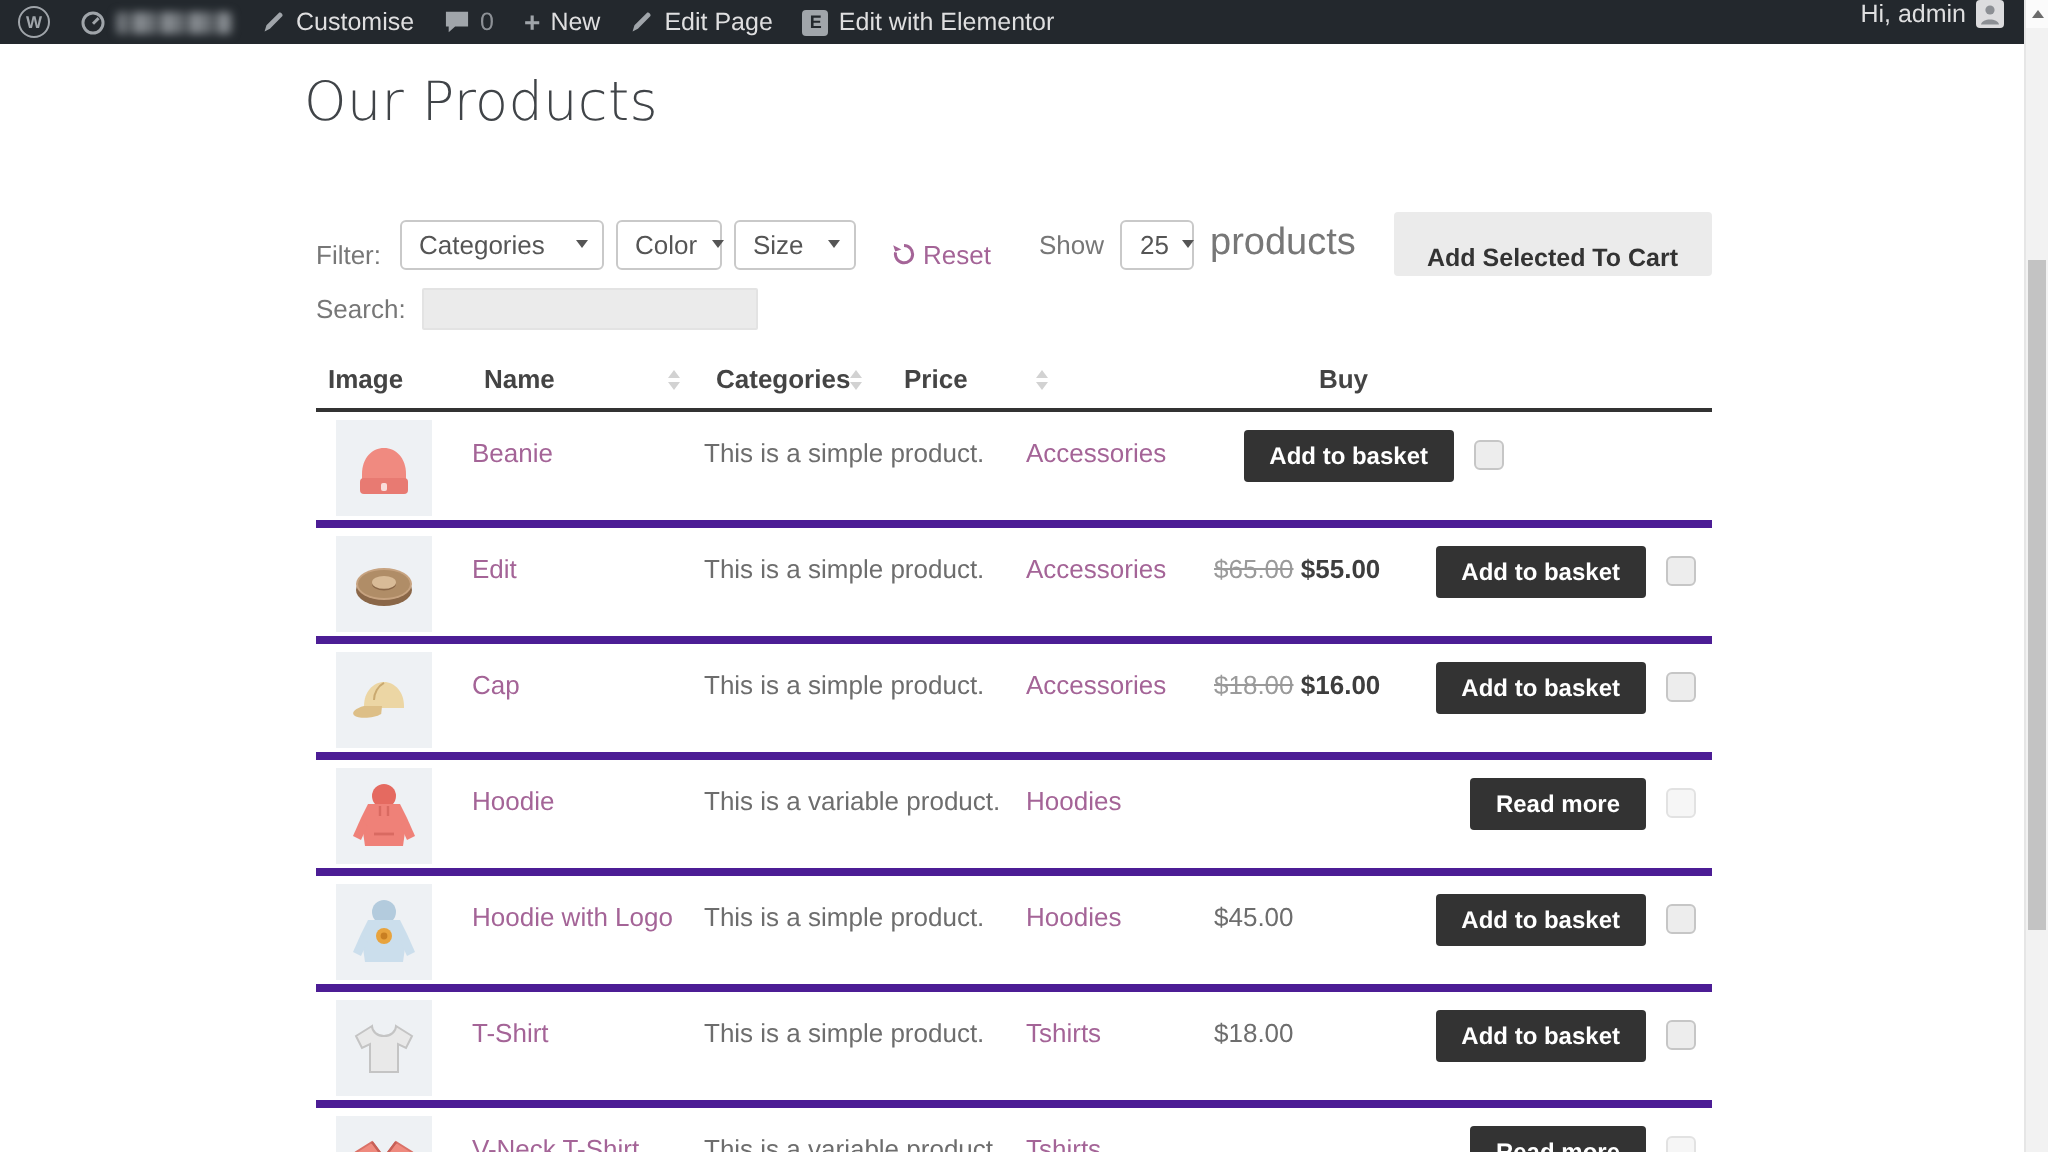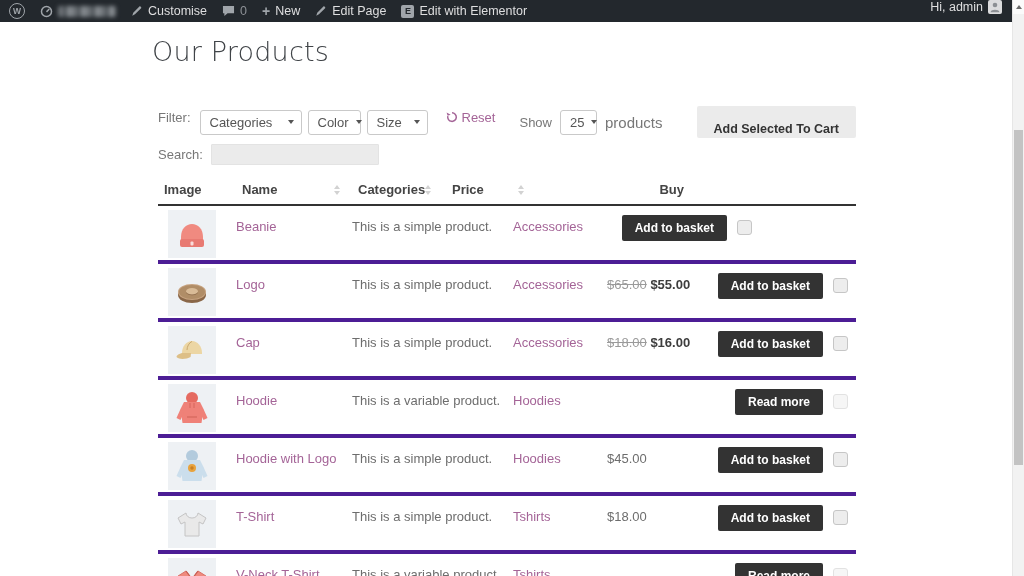--- a/index.html
+++ b/index.html
@@ -30,32 +30,32 @@
   .sb-thumb{position:absolute;left:1px;right:1px;top:130px;height:335px;background:#c3c3c3;}
 
   
   .content{position:absolute;top:22px;left:0;right:12px;bottom:0;background:#fff;}
   .container{width:698px;margin-left:158px;}
   h1.page-title{margin:14px 0 0 -6px;font-family:"DejaVu Sans","Liberation Sans",sans-serif;
                 font-weight:300;font-size:27px;color:#404448;letter-spacing:.2px;}
 
   
   .toolbar{margin-top:39px;display:flex;align-items:center;justify-content:space-between;}
-  .tb-left{display:flex;align-items:flex-start;}
+  .tb-left{display:flex;align-items:flex-end;}
   .tb-label{font-size:13px;color:#777;margin-right:9px;}
   .sel{height:25px;border:1px solid #c9c9c9;border-radius:3px;background:#fff;display:flex;
        align-items:center;justify-content:space-between;padding:0 7px 0 9px;font-size:13px;color:#555;
        box-sizing:border-box;margin-right:6px;cursor:pointer;}
   .caret{width:0;height:0;border-left:3.5px solid transparent;border-right:3.5px solid transparent;
          border-top:4.5px solid #555;margin-left:7px;}
   .reset{display:flex;align-items:center;gap:4px;margin-left:12px;color:var(--link,#a46497);
          font-size:13px;cursor:pointer;}
   .show-group{display:flex;align-items:center;margin-left:24px;}
   .show-group .tb-label{margin-right:8px;}
-  .after-label{font-size:15px;color:#777;margin-left:2px;}
+  .after-label{font-size:19px;color:#777;margin-left:2px;}
   .add-selected{background:#ebebeb;border:none;border-radius:2px;color:#333;font-weight:bold;
                 font-size:12.5px;padding:16px 17px;height:26px;cursor:pointer;
                 font-family:"Liberation Sans",sans-serif;}
   .search-row{margin-top:6px;display:flex;align-items:center;}
   .search-row .tb-label{margin-right:8px;}
   .search-input{width:168px;height:21px;background:#ebebeb;border:1px solid #e3e3e3;border-radius:1px;
                 box-sizing:border-box;font-size:12px;padding:0 6px;color:#444;}
 
   
   .ptable{margin-top:11px;width:698px;font-size:13px;}
@@ -264,21 +264,21 @@
                 <div class="thumb">
                   <svg viewBox="0 0 48 48">
                     <ellipse cx="24" cy="27" rx="14" ry="8" fill="#8a6748"></ellipse>
                     <ellipse cx="24" cy="24" rx="14" ry="8" fill="#c7a380"></ellipse>
                     <ellipse cx="24" cy="24" rx="13" ry="7" fill="#b08d67"></ellipse>
                     <ellipse cx="24" cy="24" rx="6" ry="3.2" fill="#8a6748"></ellipse>
                     <ellipse cx="24" cy="23.2" rx="6" ry="3.2" fill="#d9bb97"></ellipse>
                   </svg>
                 </div>
               </div>
-    <div class="cell c2"><a class="plink">Logo</a></div>
+    <div class="cell c2"><a class="plink">Edit</a></div>
     <div class="cell c3"><span class="summary">This is a simple product.</span></div>
     <div class="cell c4"><a class="plink">Accessories</a></div>
     <div class="cell c5"><span class="price"><del>$65.00</del> <ins>$55.00</ins></span></div>
     <div class="cell c6">
       <button class="basket-btn">Add to basket</button>
       <span class="row-check"></span>
     </div>
   </div>
 
   <div class="trow">

